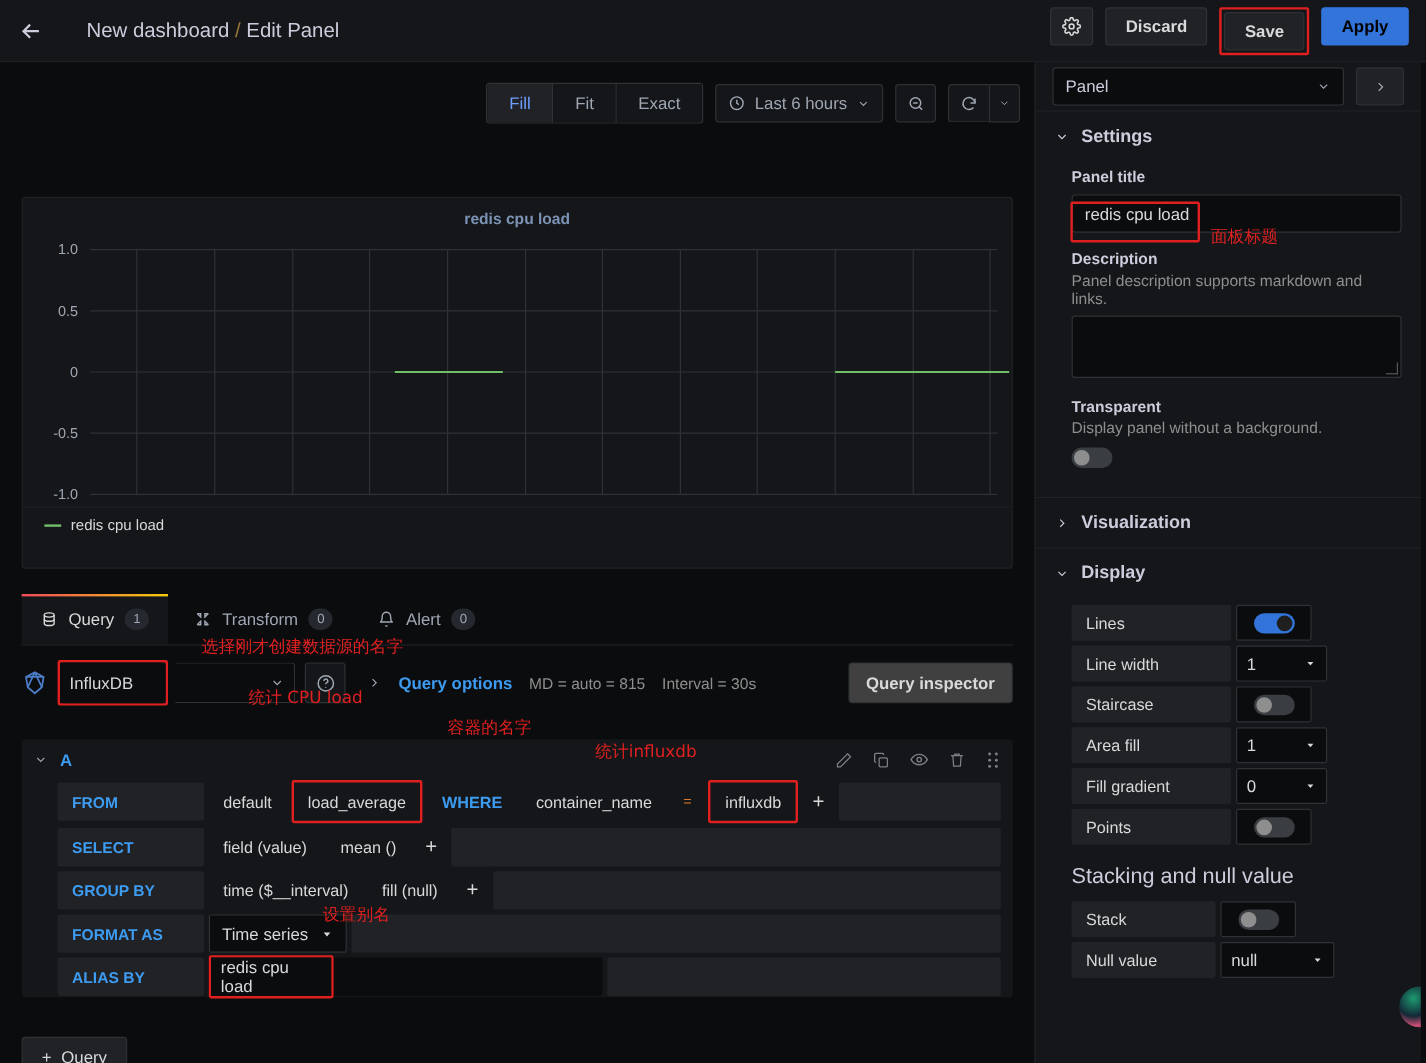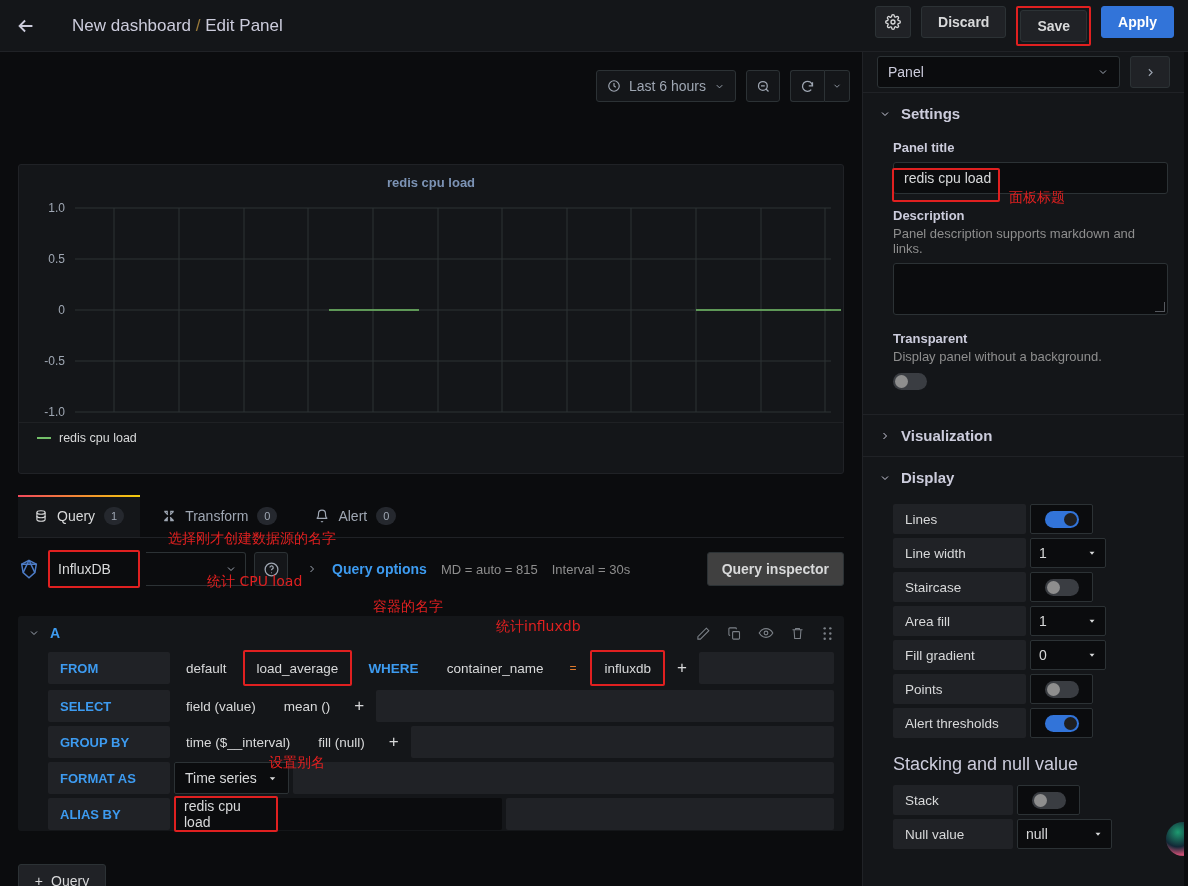--- a/index.html
+++ b/index.html
@@ -26,21 +26,21 @@
   .breadcrumb .sep { color: #9a7a3a; }
   .topbar-right {
     margin-left: auto; display: flex; align-items: flex-start; gap: 10px; padding-right: 14px;
   }
   .tb-btn {
     height: 32px; padding: 0 16px; border-radius: 3px; background: #202226;
     border: 1px solid #2c3235; color: #d8d9da; font-size: 14px; font-weight: bold;
     display: flex; align-items: center; justify-content: center; cursor: pointer;
   }
   .tb-btn.icon { width: 36px; padding: 0; }
-  .tb-btn.primary { background: #3274d9; border-color: #3274d9; color: #ffffff; }
+  .tb-btn.primary { background: #3274d9; border-color: #3274d9; color: #000000; }
   .annot-box { border: 2px solid #e02020; border-radius: 2px; padding: 2px; }
 
   
   .left { position: absolute; left: 0; top: 52px; width: 862px; height: 834px; background: #0b0c0e; }
   .panel-toolbar {
     position: absolute; left: 0; top: 14px; width: 862px; height: 40px;
     display: flex; align-items: center; justify-content: flex-end; padding-right: 12px; gap: 10px;
   }
   .seg { display: flex; border-radius: 3px; overflow: hidden; border: 1px solid #2c3235; }
   .seg > div {
@@ -250,20 +250,25 @@
       <div class="annot-box">
         <div class="tb-btn">Save</div>
       </div>
       <div class="tb-btn primary">Apply</div>
     </div>
   </div>
 
   <div class="left">
 
     <div class="panel-toolbar">
+      <div class="seg">
+        <div class="active">Fill</div>
+        <div>Fit</div>
+        <div>Exact</div>
+      </div>
       <div class="time-picker">
         <svg width="14" height="14" viewBox="0 0 24 24" fill="none" stroke="currentColor" stroke-width="2">
           <circle cx="12" cy="12" r="9"></circle>
             <path d="M12 7v5l3 2"></path>
         </svg>
         <span>Last 6 hours</span>
         <svg width="11" height="11" viewBox="0 0 24 24" fill="none" stroke="currentColor" stroke-width="2">
             <path d="M6 9l6 6 6-6"></path>
           </svg>
       </div>
@@ -620,26 +625,20 @@
         </div>
       </div>
 
       <div class="disp-row">
         <div class="disp-name">Points</div>
         <div class="disp-ctrl">
           <div class="toggle"></div>
         </div>
       </div>
 
-      <div class="disp-row">
-        <div class="disp-name">Alert thresholds</div>
-        <div class="disp-ctrl">
-          <div class="toggle on"></div>
-        </div>
-      </div>
 
       <div class="sub-head">Stacking and null value</div>
 
       <div class="disp-row">
         <div class="disp-name" style="width:120px">Stack</div>
         <div class="disp-ctrl">
           <div class="toggle"></div>
         </div>
       </div>
 

